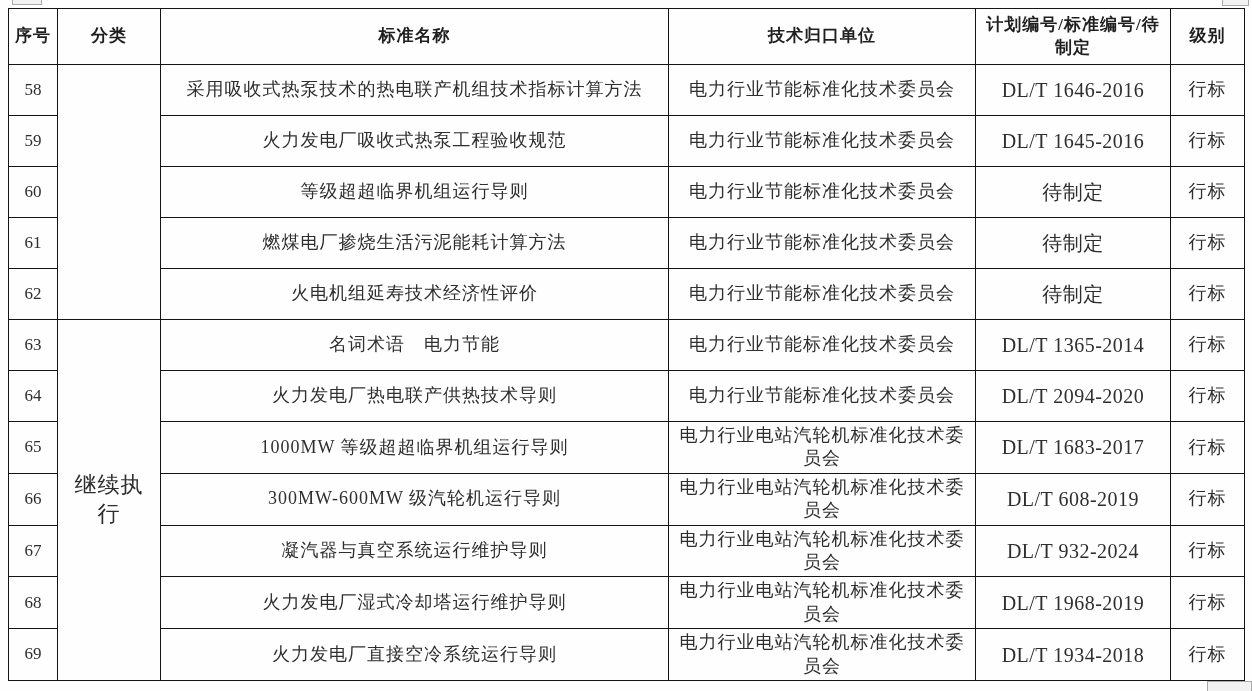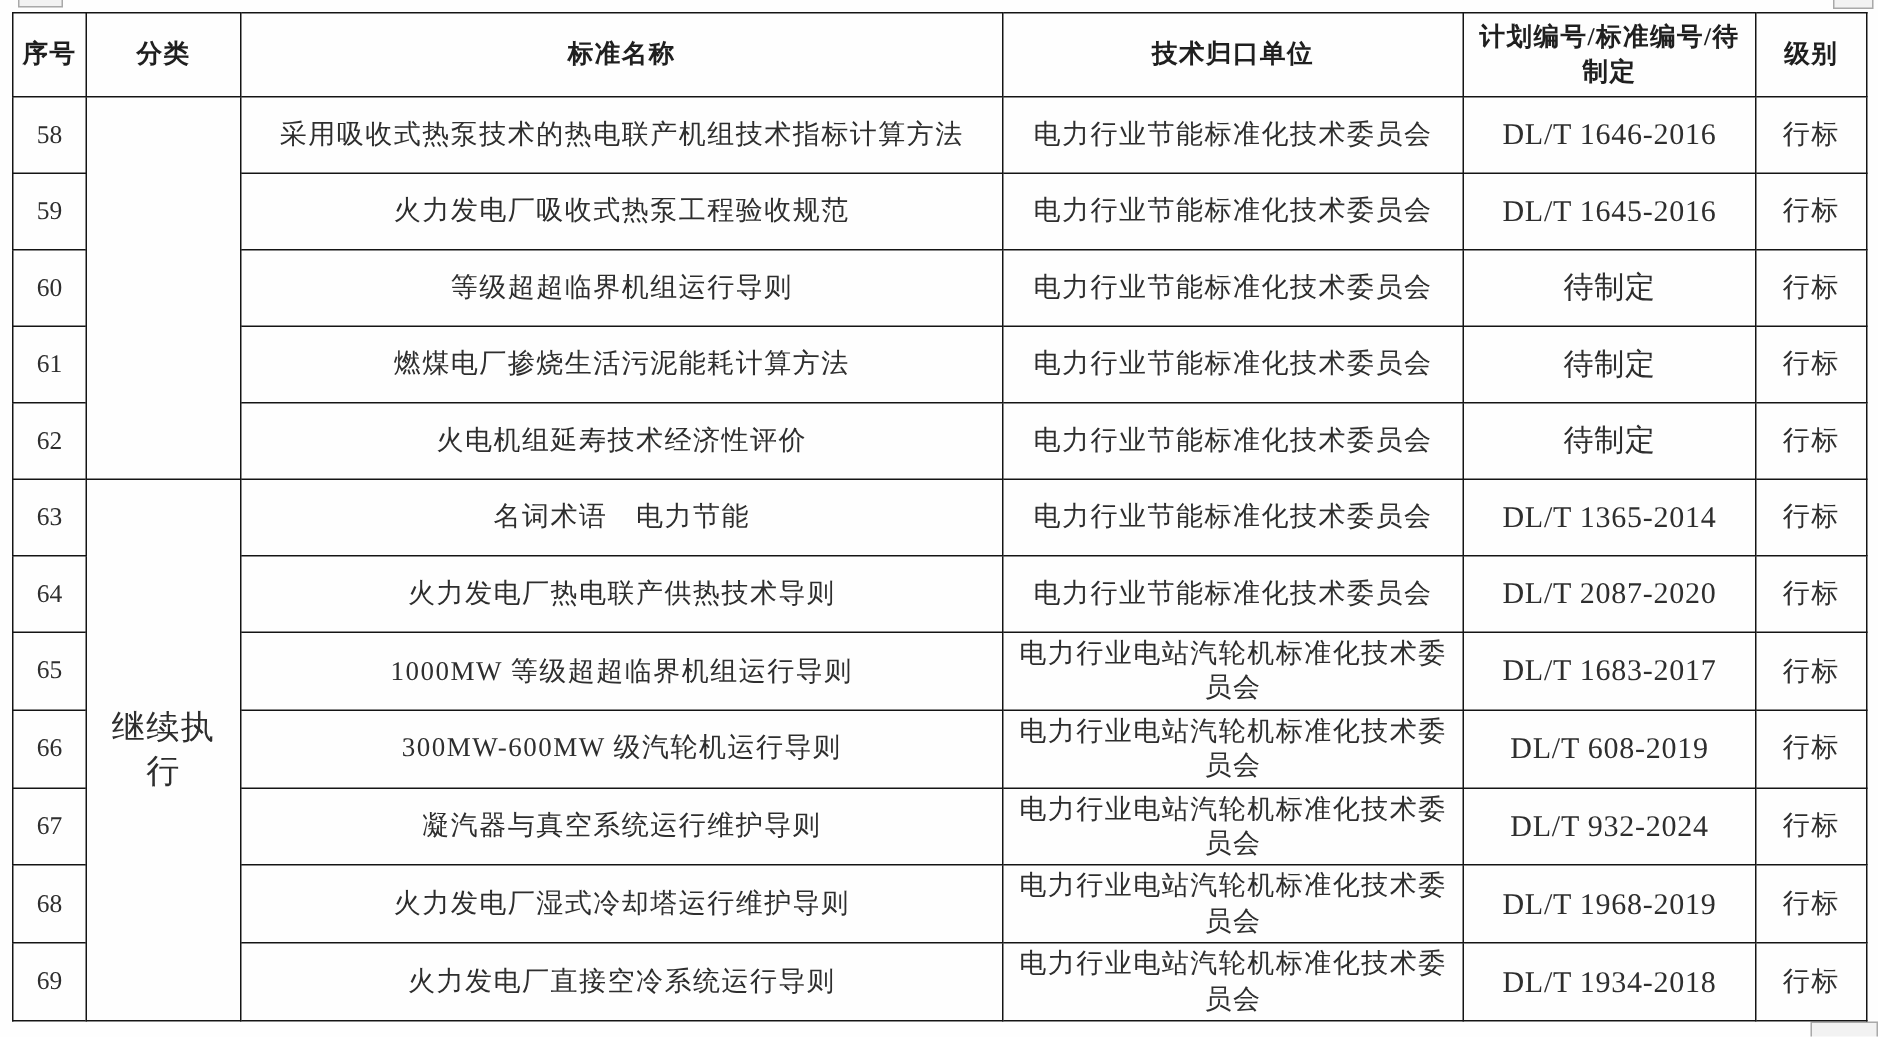--- a/index.html
+++ b/index.html
@@ -130,21 +130,21 @@
           <td class="cell-category" rowspan="7">继续执行</td>
           <td class="cell-name">名词术语　电力节能</td>
           <td class="cell-unit">电力行业节能标准化技术委员会</td>
           <td class="cell-code">DL/T 1365-2014</td>
           <td class="cell-level">行标</td>
         </tr>
         <tr>
           <td class="cell-index">64</td>
           <td class="cell-name">火力发电厂热电联产供热技术导则</td>
           <td class="cell-unit">电力行业节能标准化技术委员会</td>
-          <td class="cell-code">DL/T 2087-2020</td>
+          <td class="cell-code">DL/T 2094-2020</td>
           <td class="cell-level">行标</td>
         </tr>
         <tr>
           <td class="cell-index">65</td>
           <td class="cell-name">1000MW 等级超超临界机组运行导则</td>
           <td class="cell-unit">电力行业电站汽轮机标准化技术委员会</td>
           <td class="cell-code">DL/T 1683-2017</td>
           <td class="cell-level">行标</td>
         </tr>
         <tr>

